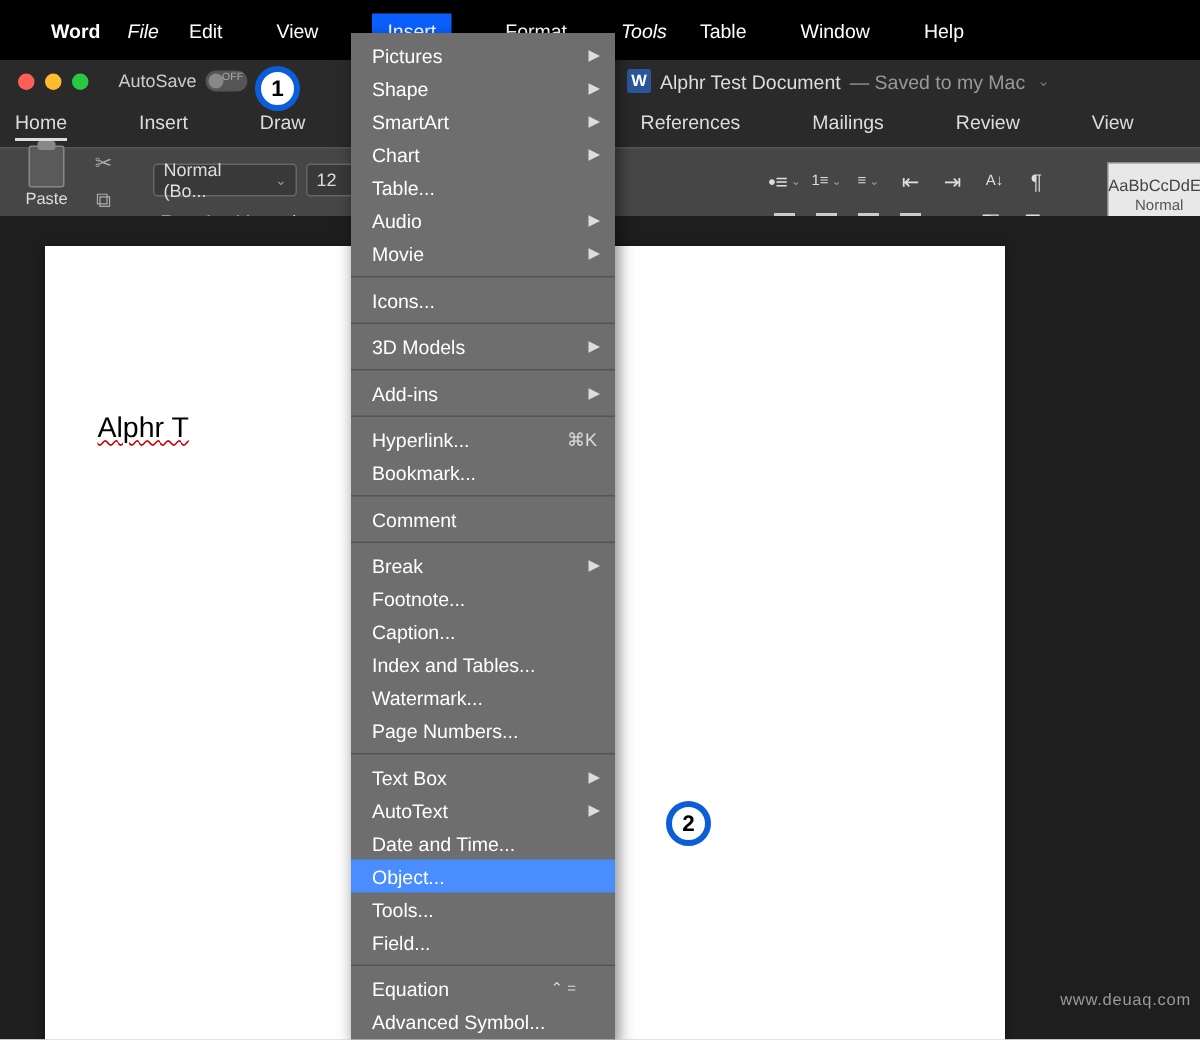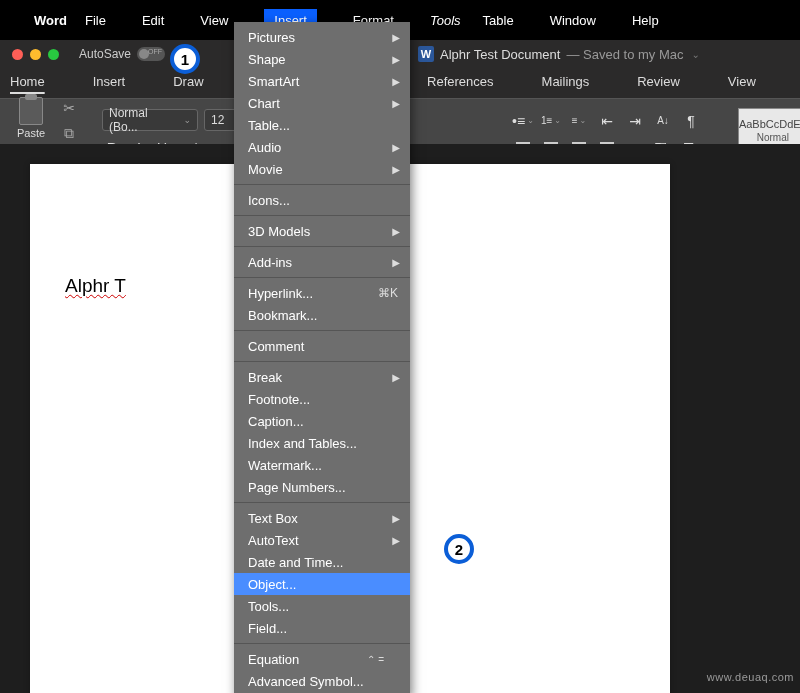--- a/index.html
+++ b/index.html
@@ -66,32 +66,32 @@
   .msep { height:1px; background:#555; margin:4px 0;}
   .mitem { height:22px; display:flex; align-items:center; padding:0 14px; position:relative; cursor:default;}
   .mitem.highlight { background:#4a8dff; }
   .mitem .arrow { position:absolute; right:10px; font-size:10px; color:#ddd;}
   .mitem .shortcut { position:absolute; right:12px; font-size:12px; color:#ddd;}
   .mitem .sup { position:absolute; right:26px; font-size:10px; color:#ddd;}
 
   
   .callout { position:absolute; width:30px;height:30px; border-radius:50%; background:#fff; border:4px solid #0b5ed7; display:flex; align-items:center; justify-content:center; font-weight:bold; font-size:15px; color:#000; z-index:60;}
 
-  .watermark { position:absolute; right:6px; bottom:10px; font-size:11px; color:#9a9a9a; letter-spacing:.5px; z-index:70;}
+  .watermark { position:absolute; right:6px; bottom:20px; font-size:11px; color:#9a9a9a; letter-spacing:.5px; z-index:70;}
 
   .lines{display:flex;flex-direction:column;gap:2px;}
   .lines span{display:block;width:14px;height:1.5px;background:#ccc;}
 </style>
 </head>
 <body>
 
 <div class="menubar">
   <span class="apple"></span>
   <span class="item bold">Word</span>
-  <span class="item" style="margin-right: 18px;">File</span>
+  <span class="item" style="margin-right: 2px; font-style: italic;">File</span>
     <span class="item" style="margin-right: 18px;">Edit</span>
     <span class="item" style="margin-right: 18px;">View</span>
     <span class="item active" style="margin-right: 18px;">Insert</span>
     <span class="item" style="margin-right: 18px;">Format</span>
     <span class="item" style="margin-right: 4px; font-style: italic;">Tools</span>
     <span class="item" style="margin-right: 18px;">Table</span>
     <span class="item" style="margin-right: 18px;">Window</span>
     <span class="item" style="margin-right: 18px;">Help</span>
 </div>
 

